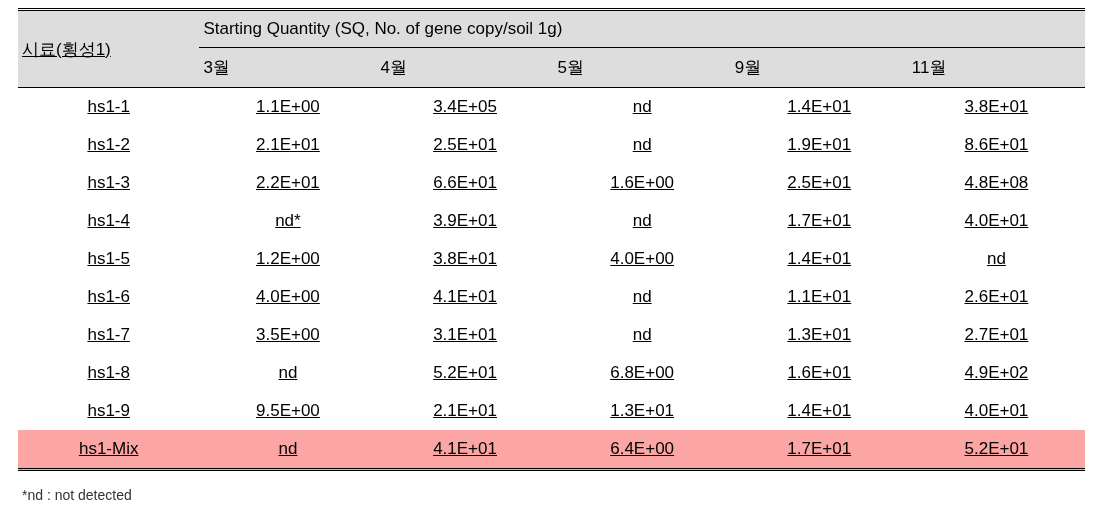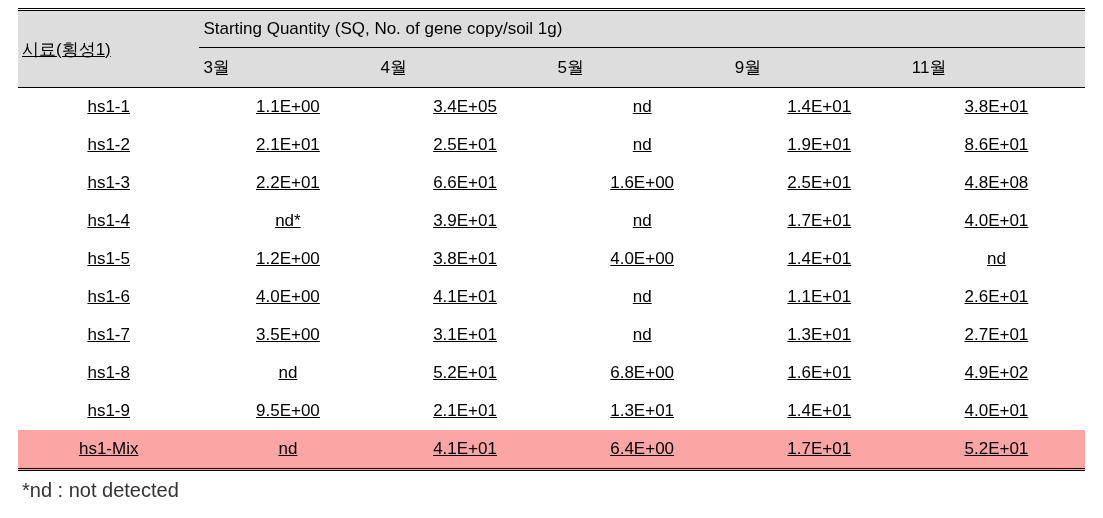--- a/index.html
+++ b/index.html
@@ -46,22 +46,22 @@
       font-weight: 400;
       text-decoration: underline;
     }
     tbody tr:last-child td {
       background: #fca5a5;
       border-bottom: 3px double #000;
     }
     .col-sample { width: 17%; }
     .col-month  { width: 16.6%; }
     .footnote {
-      margin-top: 8px;
-      font-size: 20px;
+      margin-top: 16px;
+      font-size: 14px;
       color: #333;
       padding-left: 4px;
     }
   </style>
 </head>
 <body>
 
 <table>
   <colgroup>
     <col class="col-sample">

